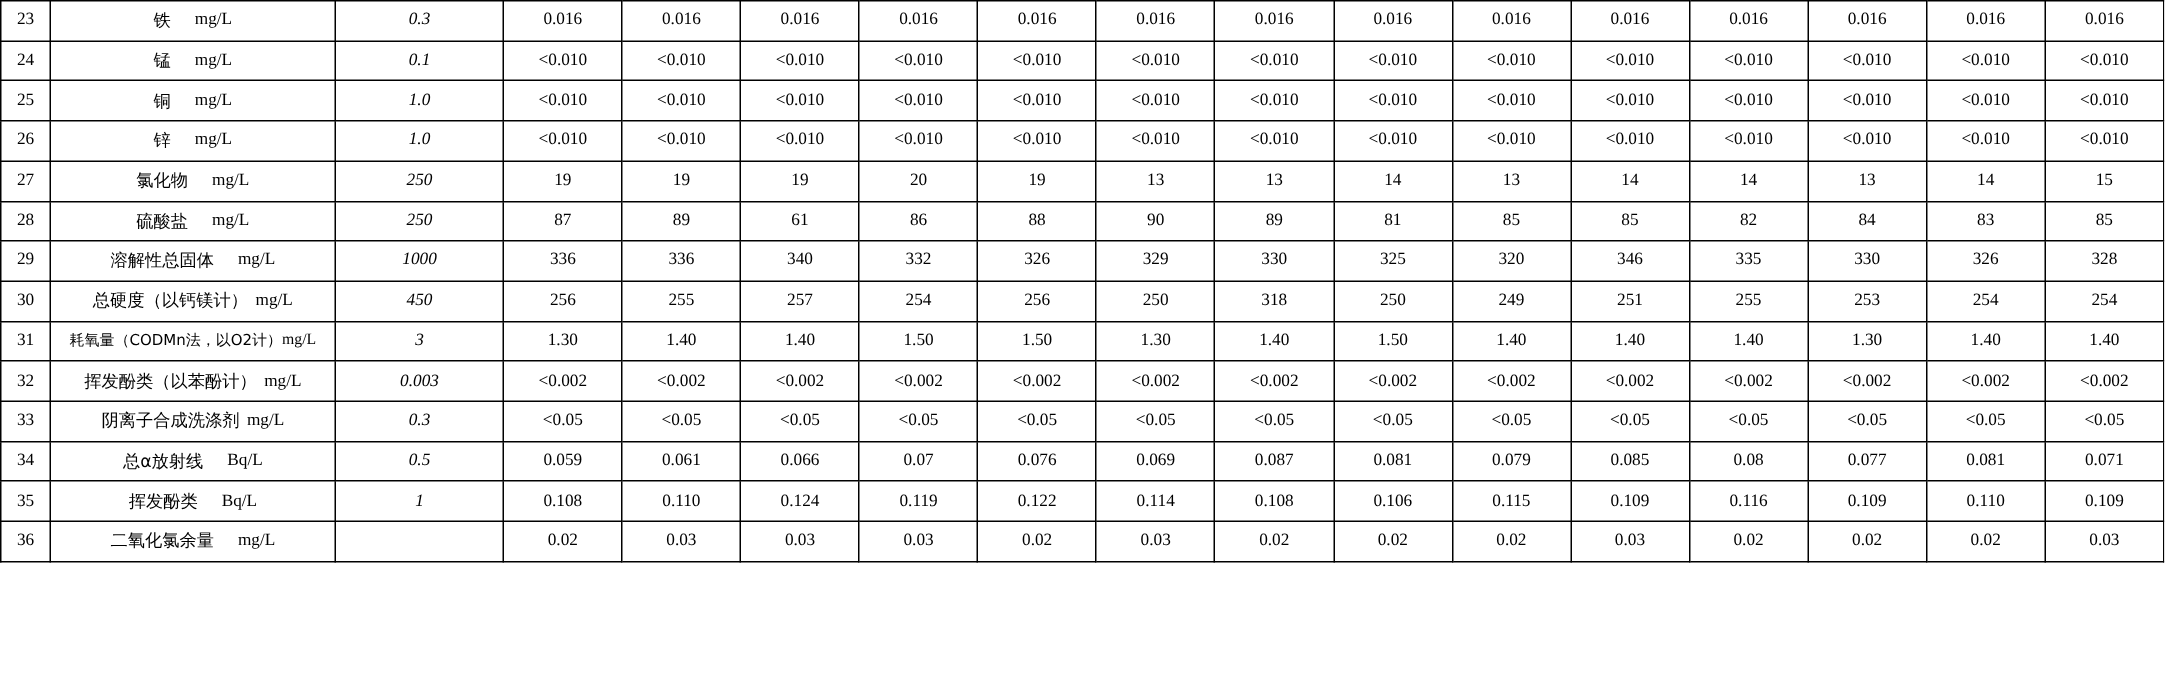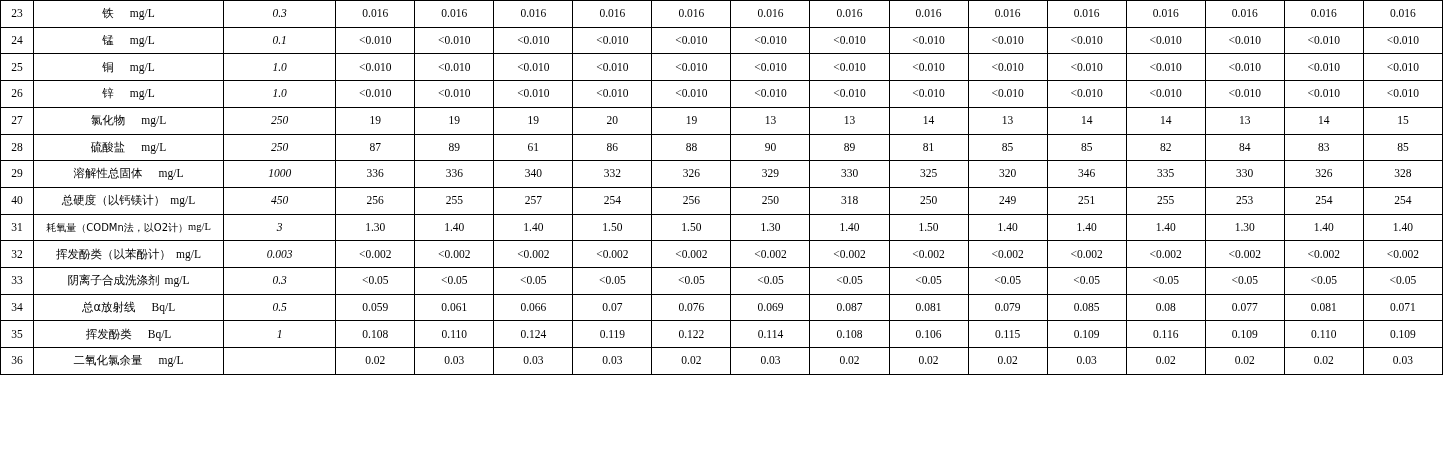--- a/index.html
+++ b/index.html
@@ -273,21 +273,21 @@
           <td class="val">330</td>
           <td class="val">325</td>
           <td class="val">320</td>
           <td class="val">346</td>
           <td class="val">335</td>
           <td class="val">330</td>
           <td class="val">326</td>
           <td class="val">328</td>
         </tr>
         <tr>
-          <td class="idx">40</td>
+          <td class="idx">30</td>
           <td class="item">
             <div class="item-inner tight">
               <span class="item-name">总硬度（以钙镁计）</span>
               <span class="item-unit">mg/L</span>
             </div>
           </td>
           <td class="limit">450</td>
           <td class="val">256</td>
           <td class="val">255</td>
           <td class="val">257</td>

